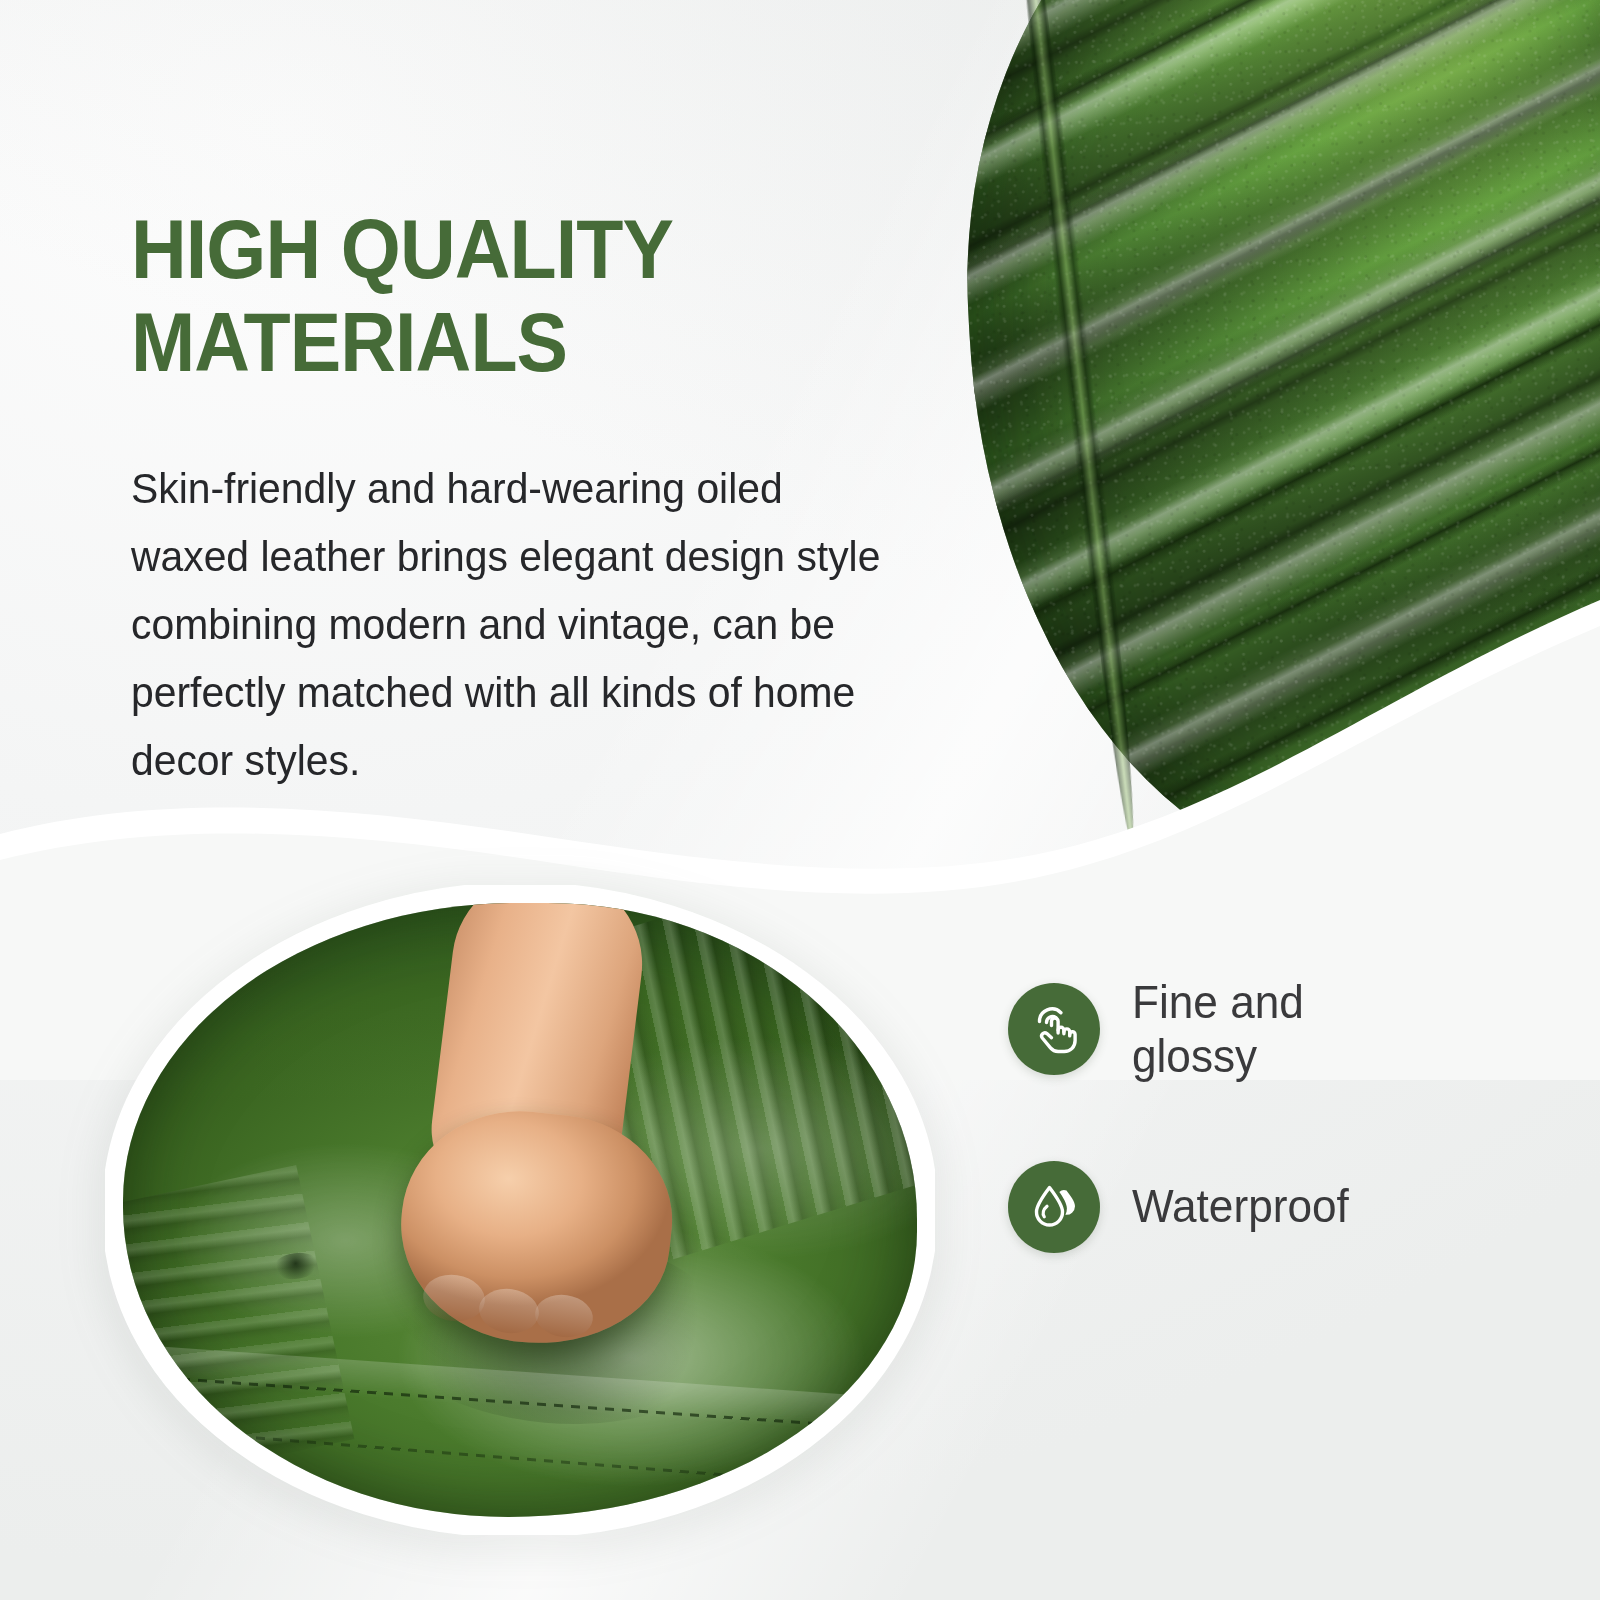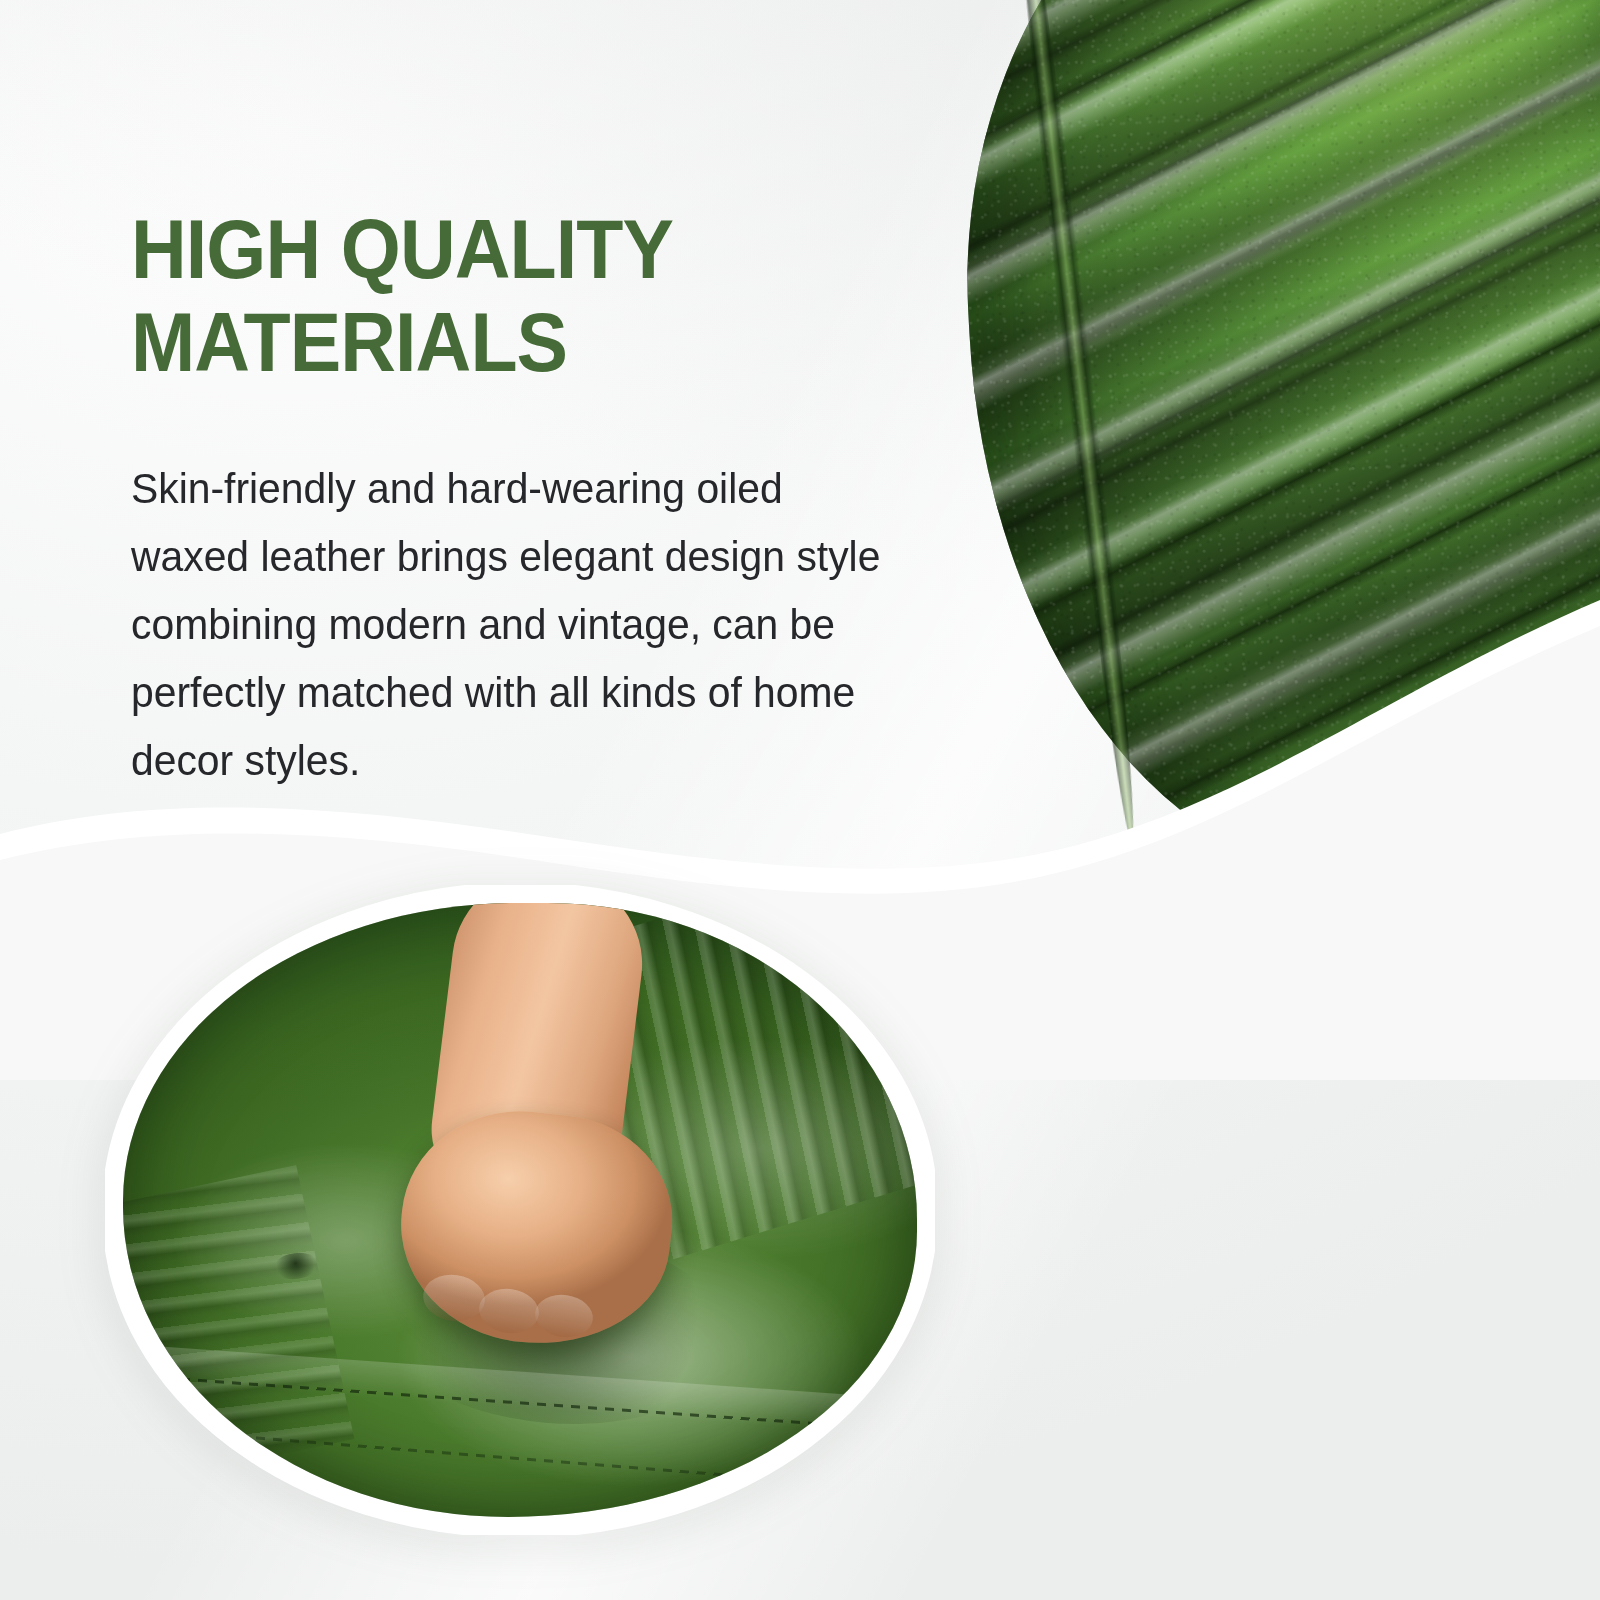--- a/index.html
+++ b/index.html
@@ -296,17 +296,44 @@
       <div class="knuckle k2"></div>
       <div class="knuckle k3"></div>
       <div class="seam-edge"></div>
       <div class="seam-h"></div>
       <div class="seam-h2"></div>
     </div>
   </div>
 
   <div class="features">
 
-
+    <div class="feature">
+      <span class="f-icon">
+        <svg width="58" height="58" viewBox="0 0 58 58" fill="none" stroke="#ffffff" stroke-width="3.4" stroke-linecap="round" stroke-linejoin="round">
+          <path d="M14.5 21.5a12.5 12.5 0 0 1 21.4-8.8"></path>
+          <path d="M21.5 22.5a6 6 0 0 1 9.4-4.9"></path>
+          <path d="M26.5 25.5v-4.2a3.3 3.3 0 0 1 6.6 0V33"></path>
+          <path d="M33.1 30.2a2.9 2.9 0 0 1 5.8 0v3.6"></path>
+          <path d="M38.9 31.8a2.9 2.9 0 0 1 5.8 0v4.1"></path>
+          <path d="M44.7 34.4a2.7 2.7 0 0 1 5.4 0v6.1c0 6.3-4.4 11-10.9 11h-6.1
+                   c-3.4 0-5.6-1.2-7.6-3.6l-8.2-9.9a3.2 3.2 0 0 1 4.6-4.4l4.6 4.1"></path>
+        </svg>
+      </span>
+      <span class="f-label">Fine and
+glossy</span>
+    </div>
+
+    <div class="feature">
+      <span class="f-icon">
+        <svg width="58" height="58" viewBox="0 0 58 58" fill="none">
+          <path d="M41.5 12.5c3.8 5 8.5 11 8.5 15.8a8.6 8.6 0 0 1-9.6 8.5
+                   c1-2 1.5-4.1 1.5-6.2 0-5.4-4.2-11.9-7.6-16.6a6.9 6.9 0 0 1 7.2-1.5z" fill="#ffffff"></path>
+          <path d="M24.5 9.5c5 6.6 13 17.3 13 24.2A13 13 0 0 1 24.5 47
+                   a13 13 0 0 1-13-13.3c0-6.9 8-17.6 13-24.2z" stroke="#ffffff" stroke-width="3.4" stroke-linejoin="round"></path>
+          <path d="M19.3 38.8a6.4 6.4 0 0 1-.9-5.4c.6-2.1 2-3.8 3.6-5.1" stroke="#ffffff" stroke-width="3.2" stroke-linecap="round"></path>
+        </svg>
+      </span>
+      <span class="f-label">Waterproof</span>
+    </div>
 
 
   </div>
 </div>
 
 </body></html>

